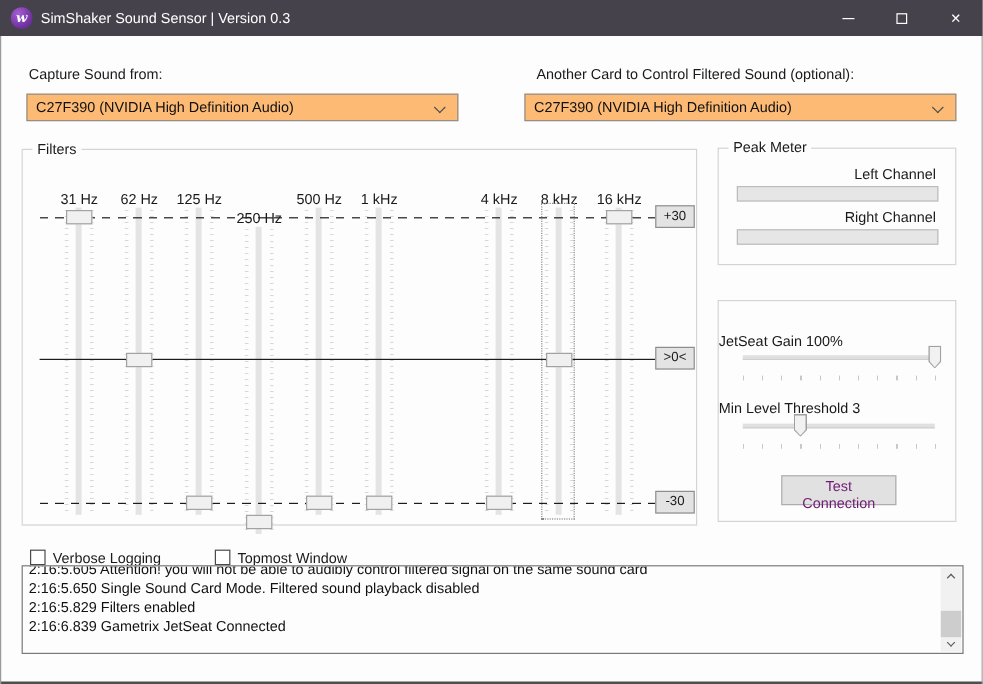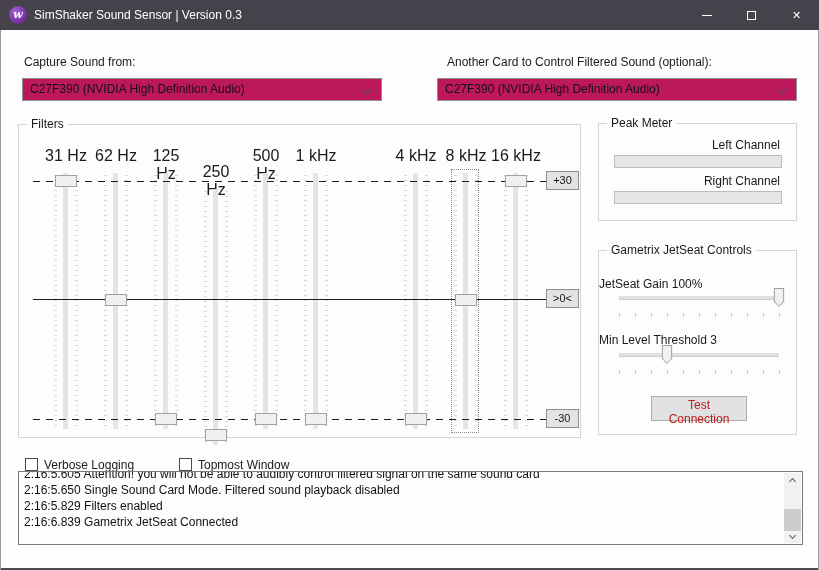--- a/index.html
+++ b/index.html
@@ -14,38 +14,38 @@
     background: radial-gradient(circle at 35% 30%, #a55fd0, var(--app-icon,#6e2f9e) 70%);
     color:#fff; font:italic bold 11px/18px "DejaVu Serif", serif; text-align:center; }
   .title-text { position:absolute; left:34px; top:0; height:30px; line-height:30px; color:#ffffff; font-size:12px; }
   .win-btns { position:absolute; right:0; top:0; height:30px; display:flex; }
   .win-btn { width:45px; height:30px; display:flex; align-items:center; justify-content:center; color:#fff; }
   .glyph-min { width:10px; height:1px; background:#fff; display:block; }
   .glyph-max { width:9px; height:9px; border:1px solid #fff; display:block; }
   .glyph-close { font-size:11px; color:#fff; }
   
   .field-label { position:absolute; font-size:12px; color:#1a1a1a; }
-  .combo { position:absolute; width:360px; height:23px; background:#be185d; border:1px solid #8f8f8f;
+  .combo { position:absolute; width:360px; height:23px; background:#fdba74; border:1px solid #8f8f8f;
     font-size:12px; color:#111; line-height:21px; padding-left:7px; }
   .combo .chev { position:absolute; right:11px; top:7px; }
   .chev { width:7px; height:7px; border-right:1px solid #4f4f4f; border-bottom:1px solid #4f4f4f; display:block; }
   .chev.down { transform:rotate(45deg); }
   .chev.up { transform:rotate(-135deg); }
   
   .groupbox { position:absolute; border:1px solid #d4d4d4;padding-left:44px; }
   .legend { position:absolute; top:-8px; left:8px; background:#fdfdfd; padding:0 4px; font-size:12px; color:#1a1a1a; white-space:nowrap; }
   
   .filters { left:18px; top:124px; width:563px; height:314px; }
   .refline { position:absolute; left:14px; width:513px; height:1px; z-index:2; }
   .refline.solid { background:#1c1c1c; }
   .refline.dashed { background:repeating-linear-gradient(90deg,#1c1c1c 0 7px,transparent 7px 13px); }
   .scale-label { position:absolute; left:527px; width:33px; height:19px; background:#e3e3e3; border:1px solid #8e8e8e;
     font-size:11px; color:#1a1a1a; text-align:center; line-height:17px; z-index:4; }
   .band { position:absolute; top:18px; width:50px; height:290px; }
-  .freq-label { position:absolute; top:4px; left:0; width:100%; text-align:center; font-size:16px; color:#1a1a1a; }
+  .freq-label { position:absolute; top:16px; left:0; width:100%; text-align:center; font-size:12px; color:#1a1a1a; }
   .vticks { position:absolute; top:32px; height:252px; width:3px;
     background:repeating-linear-gradient(to bottom,#d8d8d8 0 1px,transparent 1px 5px); z-index:0; }
   .vticks.l { left:13px; } .vticks.r { left:34px; }
   .vtrack { position:absolute; left:22px; top:30px; width:5px; height:256px; background:#e4e4e4; z-index:1; }
   .vthumb { position:absolute; left:14px; width:22px; height:12px; background:#f0f0f0; border:1px solid #a2a2a2; z-index:3; }
   .focus-rect { display:none; position:absolute; left:10px; top:26px; width:28px; height:264px; border:1px dotted #8a8a8a; z-index:2; }
   .band.focused .focus-rect { display:block; }
   
   .peak { left:598px; top:123px; width:199px; height:98px; }
   .ch-label { position:absolute; right:16px; font-size:12px; color:#1a1a1a;text-align:center; }
@@ -55,21 +55,21 @@
   .jetseat { left:598px; top:250px; width:199px; height:185px; }
   .js-label { position:absolute; left:0; width:100%; text-align:left; font-size:12px; color:#1a1a1a; }
   .hzone { position:absolute; left:20px; width:160px; height:24px; }
   .htrack { position:absolute; left:0; top:8px; width:100%; height:4px; background:#e0e0e0; border-bottom:1px solid #cfcfcf; }
   .hticks { position:absolute; left:0; width:161px; height:4px;
     background:repeating-linear-gradient(90deg,#c8c8c8 0 1px,transparent 1px 16px); }
   .hthumb { position:absolute; top:0; width:11px; height:19px; transform:translateX(-50%); z-index:2;
     background:#a0a0a0; clip-path:polygon(0 0,100% 0,100% 70%,50% 100%,0 70%); }
   .hthumb::after { content:""; position:absolute; left:1px; right:1px; top:1px; bottom:1px;
     background:#f1f1f1; clip-path:polygon(0 0,100% 0,100% 70%,50% 100%,0 70%); }
-  .push-btn { position:absolute; background:#e1e1e1; border:1px solid #adadad; font-size:12px; color:#b91c1c;
+  .push-btn { position:absolute; background:#e1e1e1; border:1px solid #adadad; font-size:12px; color:#701a75;
     text-align:center; font-family:"Liberation Sans",sans-serif; }
   
   .chk-box { position:absolute; width:13px; height:13px; background:#fff; border:1px solid #4a4a4a; }
   .chk-label { position:absolute; font-size:12px; color:#1a1a1a; }
   
   .logbox { position:absolute; left:18px; top:471px; width:785px; height:74px; background:#fdfdfd;
     border:1px solid #7a7a7a; overflow:hidden; }
   .log-text { position:absolute; left:5px; top:-6px; right:22px; font-size:12px; line-height:16px; color:#111; }
   .log-line { white-space:nowrap; }
   .scrollbar { position:absolute; right:1px; top:1px; bottom:1px; width:17px; background:#f1f1f1; }
@@ -202,21 +202,20 @@
     <div class="meter" style="top:31px;">
         <div class="fill" style="width: 0%;"></div>
       </div>
     <div class="ch-label" style="top:50px;">Right Channel</div>
     <div class="meter" style="top:67px;">
         <div class="fill" style="width: 0%;"></div>
       </div>
   </div>
 
   <div class="groupbox jetseat">
-    <span class="legend">Gametrix JetSeat Controls</span>
 
     <div class="js-label" style="top:26px;">JetSeat Gain 100%</div>
     <div class="hzone" style="top:37px;">
       <div class="htrack"></div>
       <div class="hthumb" style="left: 100%;"></div>
     </div>
     <div class="hticks" style="left:20px; top:62px;"></div>
 
     <div class="js-label" style="top:82px;">Min Level Threshold 3</div>
     <div class="hzone" style="top:94px;">

